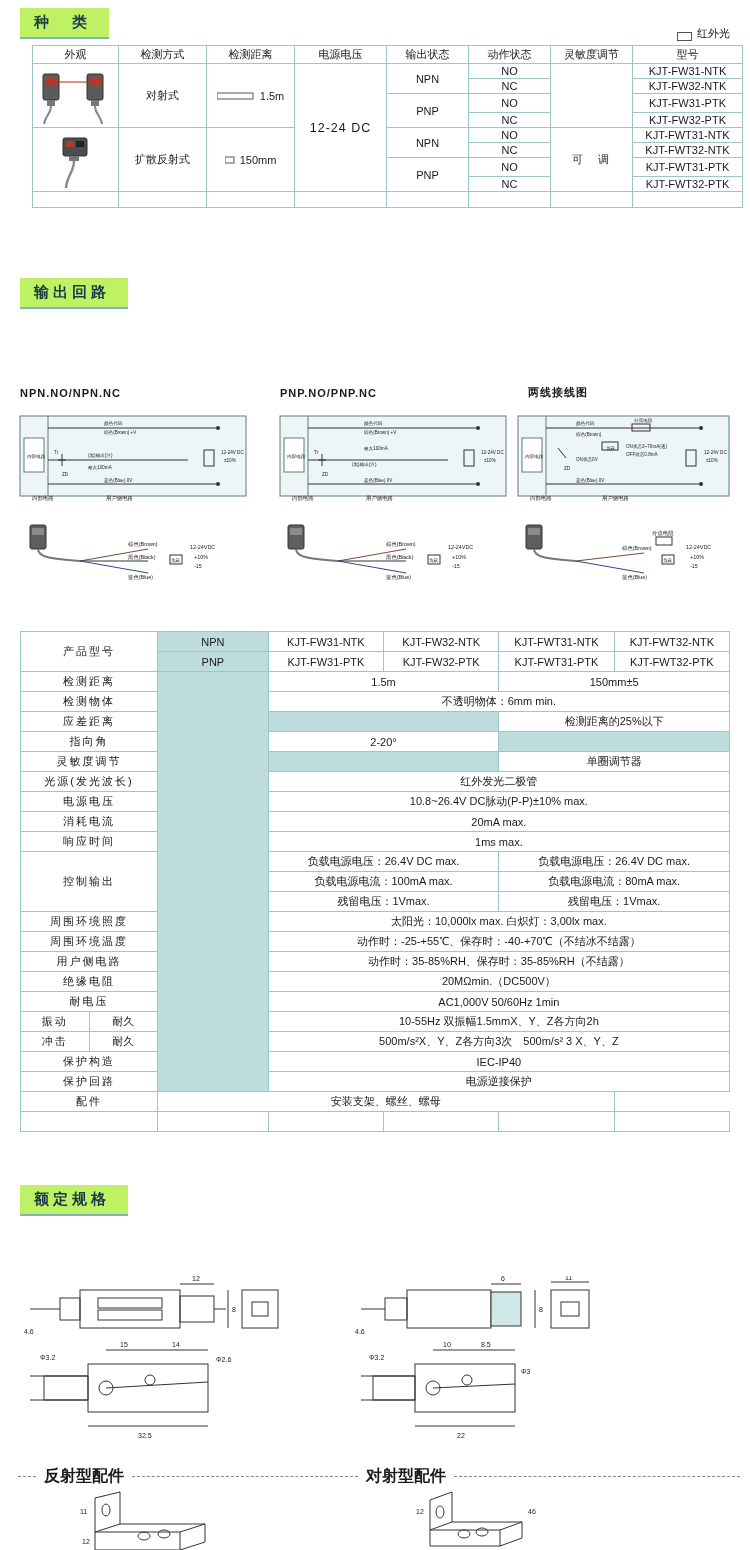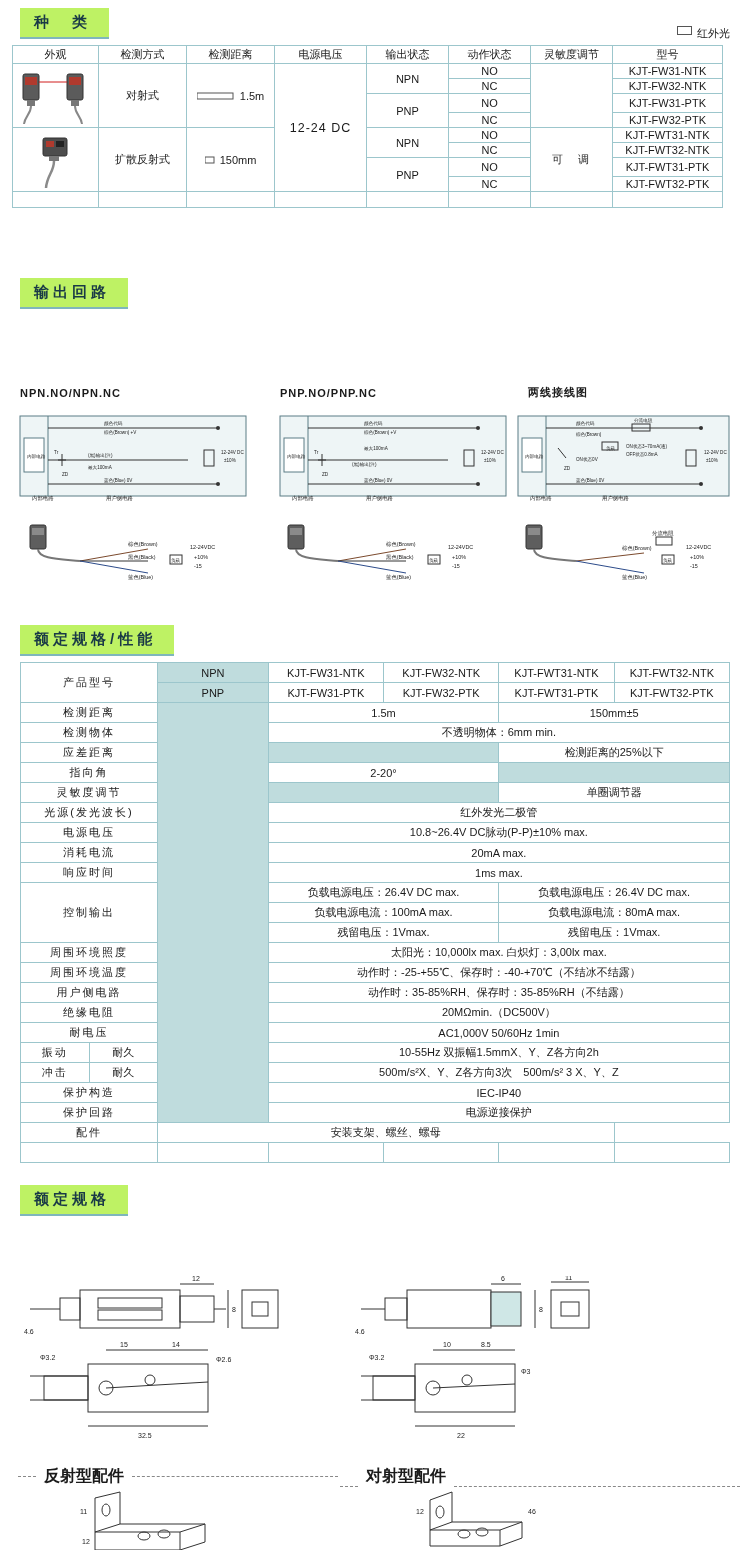--- a/index.html
+++ b/index.html
@@ -40,25 +40,25 @@
     font-weight: normal;
     font-size: 11px;
     padding: 1px 2px;
     background: #ffffff;
   }
   .hdr td { background: #e6f2f2; font-size: 11.5px; }
   .fill { background: #bfdcdd !important; }
 
   
   #types-section { left: 0; top: 8px; width: 750px; }
-  #types-table { margin-left: 12px; width: 710px; }
+  #types-table { margin-left: 32px; width: 710px; }
   .ir-legend {
     position: absolute; right: 20px; top: 18px;
     font-size: 11px; color: #222;
-    display: flex; align-items: flex-start; gap: 5px;
+    display: flex; align-items: flex-end; gap: 5px;
   }
   .ir-box { width: 15px; height: 9px; border: 1px solid #555; background:#fff; display:inline-block;}
 
   
   .sens-cell { height: 64px; }
 
   
   #out-section { left:0; top: 278px; width: 750px; }
   .circ-label { font-size: 11px; font-weight: bold; letter-spacing:1px; }
 
@@ -347,21 +347,20 @@
       <rect x="146" y="36" width="12" height="9" fill="none" stroke="#333"></rect>
       <text class="tiny" x="147" y="43">负载</text>
       <text class="tiny2" x="170" y="30">12-24VDC</text>
       <text class="tiny2" x="174" y="40">+10%</text>
       <text class="tiny2" x="174" y="49">-15</text>
     </svg>
   </div>
 </div>
 
 <div class="sec-wrap" id="spec-section">
-  <div class="sec-head">额定规格/性能</div>
 
   <table class="g" id="spec-table" style="margin-top:6px;padding-left:8px;">
     <colgroup>
       <col style="width:60px">
         <col style="width:60px">
         <col style="width:97px">
       <col style="width:101px">
         <col style="width:101px">
         <col style="width:101px">
         <col style="width:101px">
@@ -562,21 +561,21 @@
       <text class="dimtxt" x="126" y="71">8.5</text>
       <line x1="60" y1="150" x2="160" y2="150" stroke="#333"></line>
       <text class="dimtxt" x="102" y="162">22</text>
     </svg>
 
     <div style="position:absolute;left:18px;top:240px;width:320px;display:flex;align-items:center;gap:8px;">
       <span style="flex:0 0 18px;border-top:1px dashed #888;height:1px;"></span>
       <span class="acc-title">反射型配件</span>
       <span style="flex:1;border-top:1px dashed #888;height:1px;"></span>
     </div>
-    <div style="position:absolute;left:340px;top:240px;width:400px;display:flex;align-items:flex-end;gap:8px;">
+    <div style="position:absolute;left:340px;top:240px;width:400px;display:flex;align-items:center;gap:8px;">
       <span style="flex:0 0 18px;border-top:1px dashed #888;height:1px;"></span>
       <span class="acc-title">对射型配件</span>
       <span style="flex:1;border-top:1px dashed #888;height:1px;"></span>
     </div>
 
     <svg style="position:absolute;left:60px;top:262px;" width="200" height="80" viewBox="0 0 200 80">
       <path d="M35 10 L60 4 L60 36 L35 44 Z" fill="none" stroke="#333"></path>
       <path d="M35 44 L35 62 L120 62 L120 44 Z" fill="none" stroke="#333"></path>
       <path d="M60 36 L145 36 L145 54 L120 62" fill="none" stroke="#333"></path>
       <path d="M120 44 L145 36" stroke="#333"></path>

